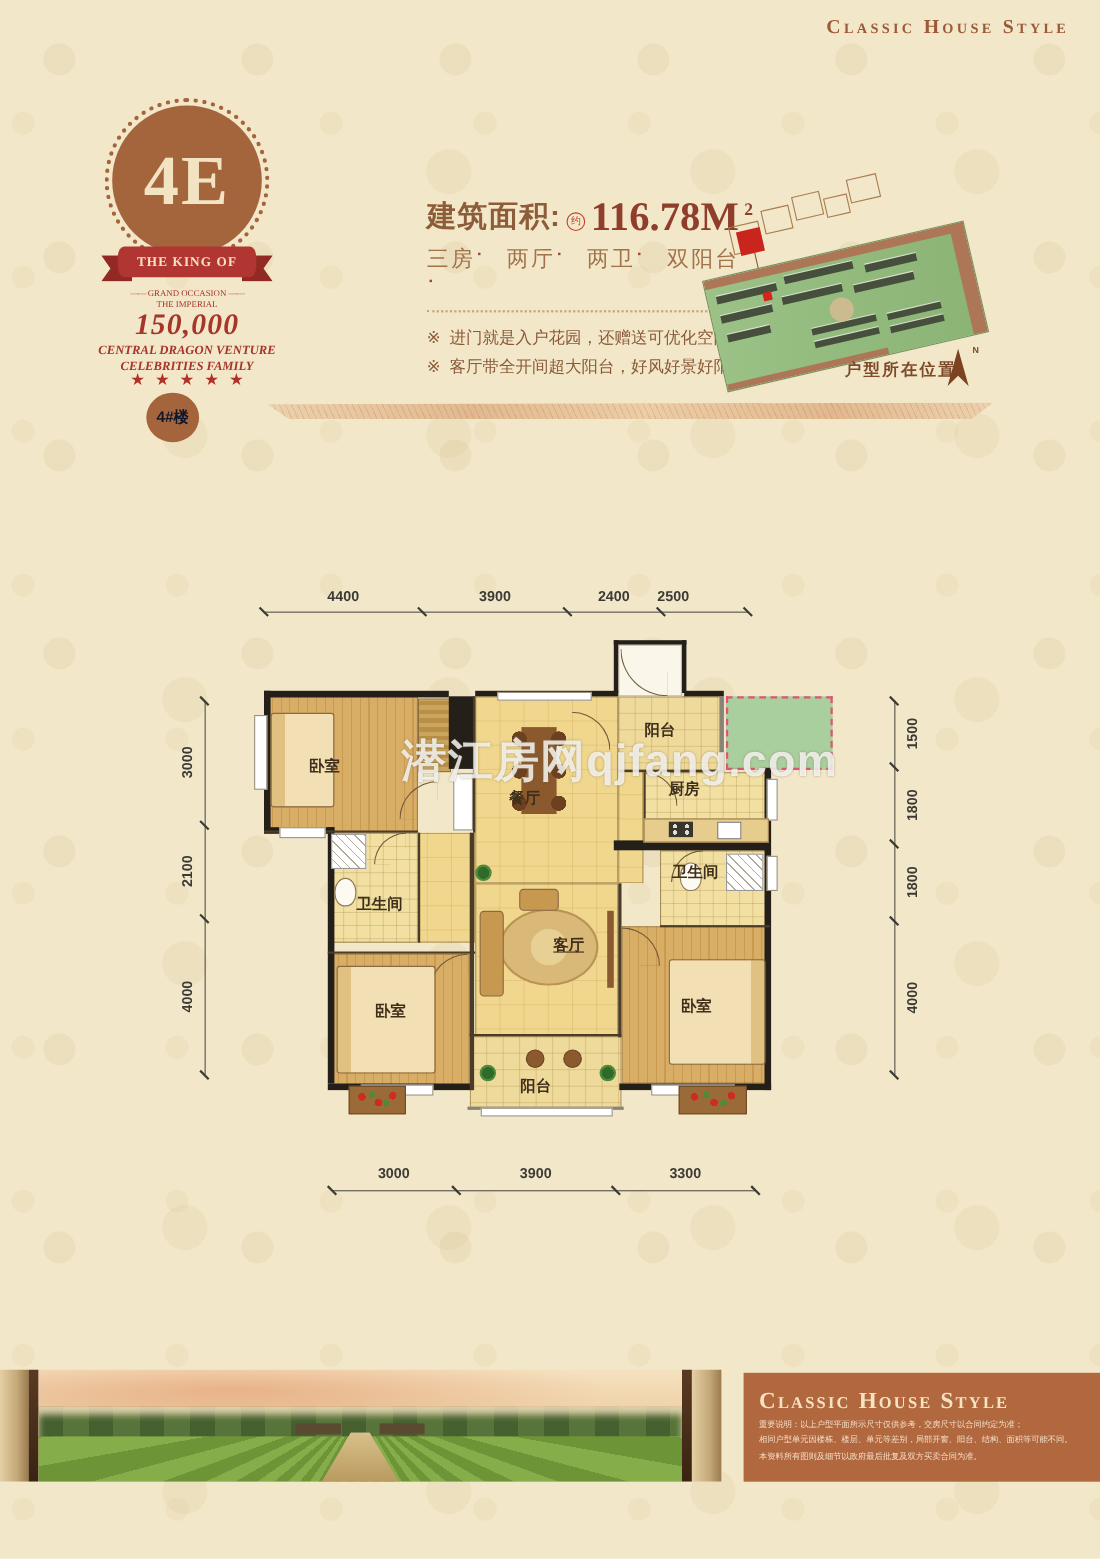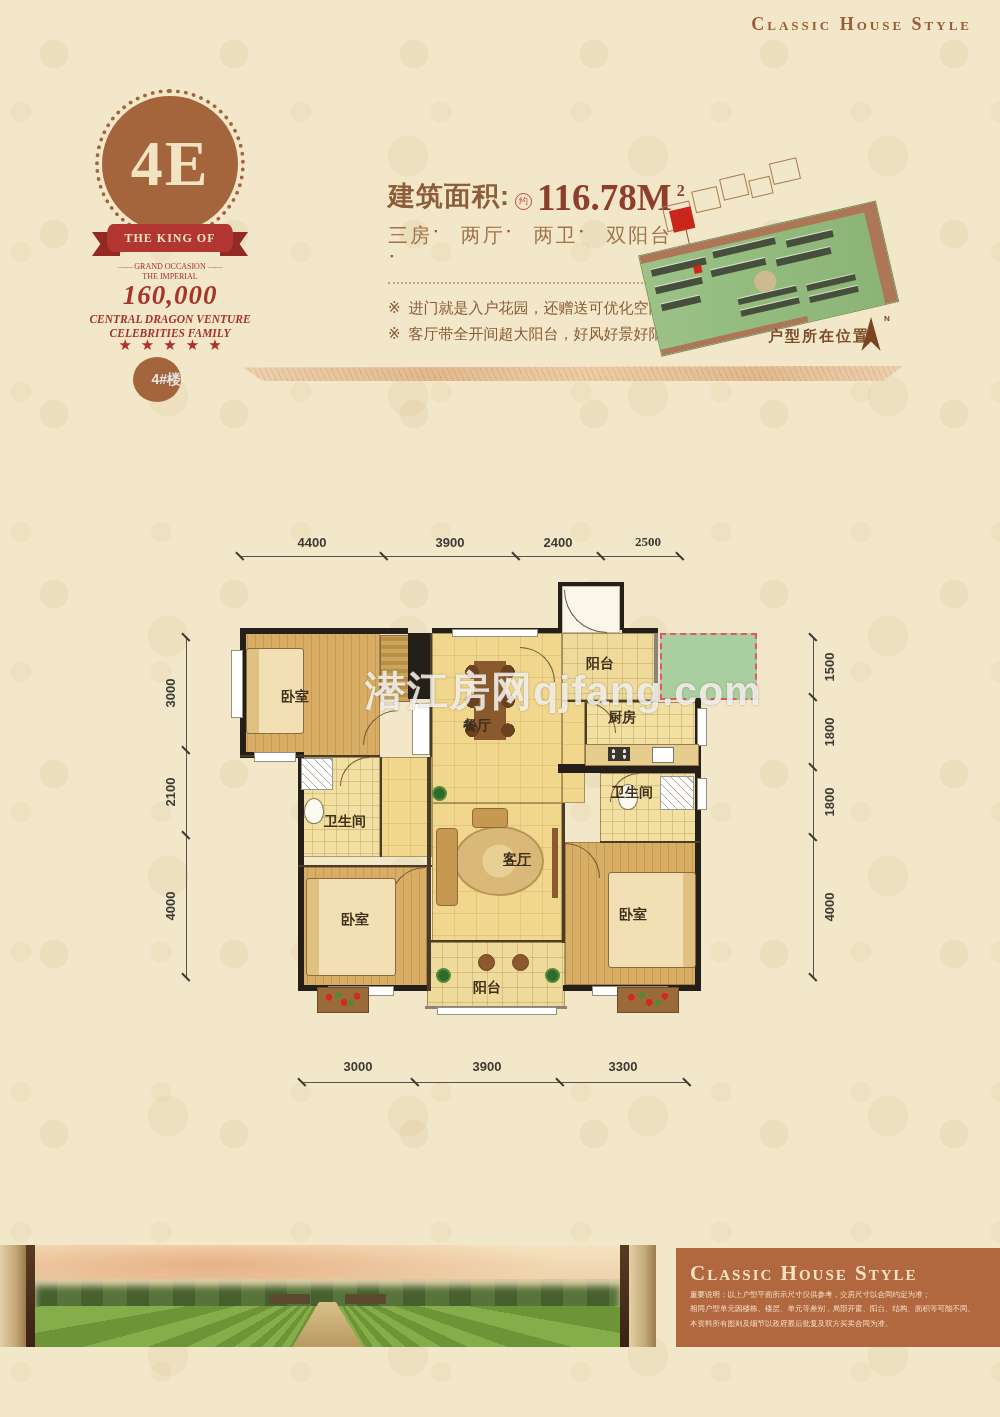--- a/index.html
+++ b/index.html
@@ -31,21 +31,21 @@
   .occasion{position:absolute;left:60px;top:262px;width:220px;text-align:center;color:#a6352a;
     font-family:"Liberation Serif",serif;font-size:8px;line-height:1.3;}
   .occasion .orn{letter-spacing:-1px;color:#b4564a;}
   .price{position:absolute;left:60px;top:280px;width:220px;text-align:center;color:#a6352a;
     font-family:"Liberation Serif",serif;font-style:italic;font-weight:700;font-size:27px;letter-spacing:1px;}
   .tagline{position:absolute;left:40px;top:312px;width:260px;text-align:center;color:#a6352a;
     font-family:"Liberation Serif",serif;font-style:italic;font-weight:700;font-size:11.5px;line-height:1.25;}
   .stars{position:absolute;left:60px;top:336px;width:220px;text-align:center;color:#b13028;
     font-size:15px;letter-spacing:9px;text-indent:9px;}
   .bldg-badge{position:absolute;left:133px;top:357px;width:48px;height:45px;border-radius:50%;
-    background:#a5653c;color:#e5e5e5;font-weight:700;font-size:14px;line-height:45px;text-align:right;}
+    background:#a5653c;color:#0f172a;font-weight:700;font-size:14px;line-height:45px;text-align:center;}
   .deco-bar{position:absolute;left:243px;top:366px;width:660px;height:15px;
     background:linear-gradient(90deg,#ecd2ae,#e2b98f 28%,#eccda6 52%,#e2b98f 78%,#ecd2ae);
     background-image:repeating-linear-gradient(65deg,rgba(160,100,60,.18) 0 1px,transparent 1px 5px),
       linear-gradient(90deg,#ecd2ae,#e2b98f 28%,#eccda6 52%,#e2b98f 78%,#ecd2ae);
     clip-path:polygon(0 10%,100% 0,97% 100%,3% 100%);}
 
   
   .info{position:absolute;left:388px;top:178px;width:300px;}
   .area-row{display:flex;align-items:flex-end;gap:5px;}
   .area-label{font-weight:700;font-size:27px;color:#8d5c39;letter-spacing:1px;}
@@ -188,21 +188,21 @@
     <div class="ribbon-tail l"></div>
     <div class="ribbon-tail r"></div>
     <div class="ribbon-mid">THE KING OF CITY</div>
   </div>
   <div class="occasion">
     <span class="orn">——</span>
     <span>GRAND OCCASION</span>
     <span class="orn">——</span><br>
     <span>THE IMPERIAL</span>
   </div>
-  <div class="price">160,000</div>
+  <div class="price">150,000</div>
   <div class="tagline">
     <span>CENTRAL DRAGON VENTURE</span><br>
     <span>CELEBRITIES FAMILY</span>
   </div>
   <div class="stars">★★★★★</div>
   <div class="bldg-badge">4#楼</div>
   <div class="deco-bar"></div>
 
   <div class="info">
     <div class="area-row">
@@ -259,21 +259,21 @@
 
   <div class="dim-line-h" style="left:240px;top:556px;width:440px;"></div>
   <div class="tick" style="left:240px;top:556px;"></div>
   <div class="tick" style="left:384px;top:556px;"></div>
   <div class="tick" style="left:516px;top:556px;"></div>
   <div class="tick" style="left:601px;top:556px;"></div>
   <div class="tick" style="left:680px;top:556px;"></div>
   <div class="dim-label" style="left:312px;top:542px;">4400</div>
   <div class="dim-label" style="left:450px;top:542px;">3900</div>
   <div class="dim-label" style="left:558px;top:542px;">2400</div>
-  <div class="dim-label" style="left:648px;top:542px;font-family:Liberation Serif, serif;">2500</div>
+  <div class="dim-label" style="left:612px;top:542px;">2500</div>
 
   <div class="dim-line-h" style="left:302px;top:1082px;width:385px;"></div>
   <div class="tick" style="left:302px;top:1082px;"></div>
   <div class="tick" style="left:415px;top:1082px;"></div>
   <div class="tick" style="left:560px;top:1082px;"></div>
   <div class="tick" style="left:687px;top:1082px;"></div>
   <div class="dim-label" style="left:358px;top:1066px;">3000</div>
   <div class="dim-label" style="left:487px;top:1066px;">3900</div>
   <div class="dim-label" style="left:623px;top:1066px;">3300</div>
 

